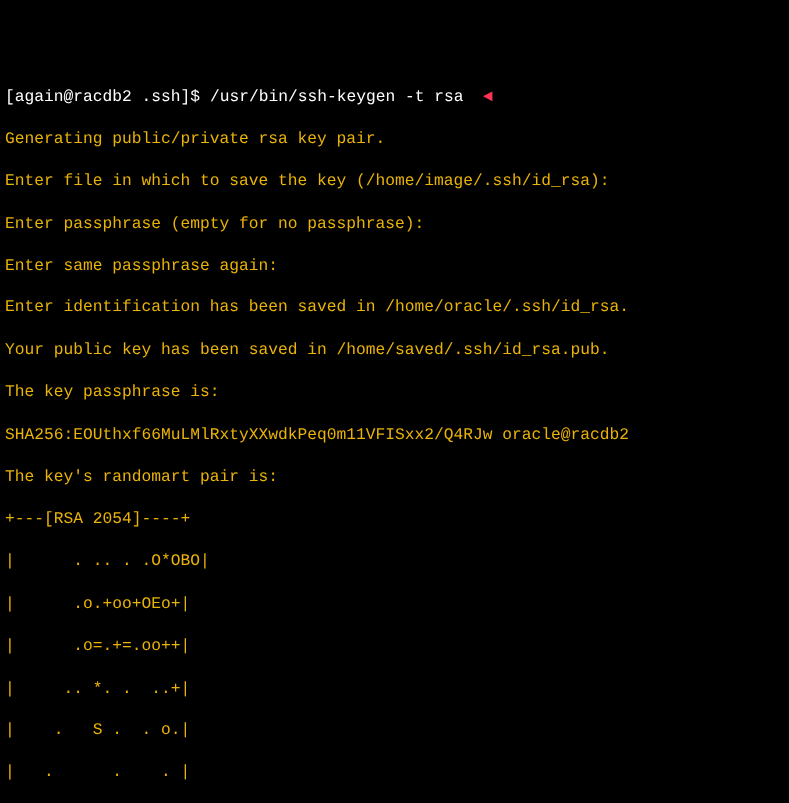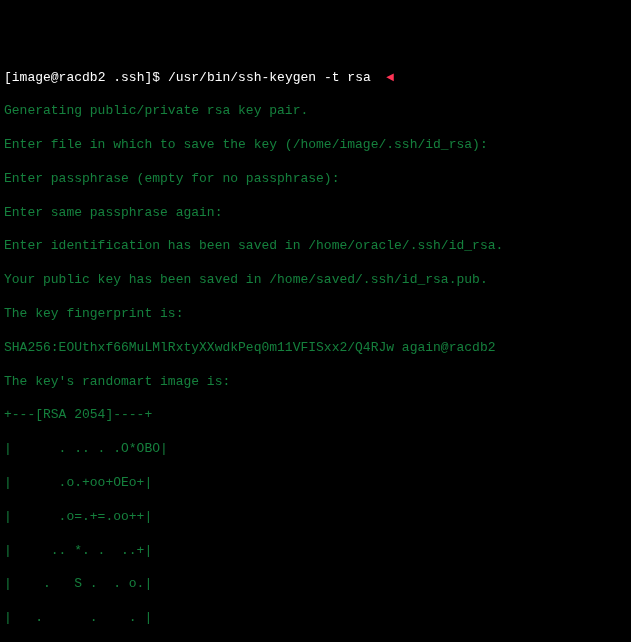--- a/index.html
+++ b/index.html
@@ -11,43 +11,43 @@
       background: #000;
       font-family: 'Courier New', Consolas, monospace;
       font-size: 13px;
       line-height: 1.3;
       width: 631px;
       height: 642px;
       overflow: hidden;
       padding: 2px 4px;
       white-space: pre;
     }
-    .yellow { color: #15803d; }
+    .yellow { color: #eab308; }
     .white { color: #ffffff; }
     .line { display: block; }
     .arrow {
       color: #ff3355;
       font-weight: bold;
     }
   </style>
 </head>
 <body>
 
 
 
-<span class="line"><span class="white">[</span><span class="white">image@racdb2</span><span class="white"> </span><span class="white">.ssh</span><span class="white">]</span><span class="white">$</span><span class="white"> </span><span class="white">/usr/bin/ssh-keygen -t rsa</span><span class="white">  </span><span class="arrow">◄</span></span>
+<span class="line"><span class="white">[</span><span class="white">again@racdb2</span><span class="white"> </span><span class="white">.ssh</span><span class="white">]</span><span class="white">$</span><span class="white"> </span><span class="white">/usr/bin/ssh-keygen -t rsa</span><span class="white">  </span><span class="arrow">◄</span></span>
 <span class="line yellow">Generating public/private rsa key pair.</span>
 <span class="line yellow">Enter file in which to save the key (/home/image/.ssh/id_rsa):</span>
 <span class="line yellow">Enter passphrase (empty for no passphrase):</span>
 <span class="line yellow">Enter same passphrase again:</span>
 <span class="line yellow">Enter identification has been saved in /home/oracle/.ssh/id_rsa.</span>
 <span class="line yellow">Your public key has been saved in /home/saved/.ssh/id_rsa.pub.</span>
-<span class="line yellow">The key fingerprint is:</span>
-<span class="line yellow">SHA256:EOUthxf66MuLMlRxtyXXwdkPeq0m11VFISxx2/Q4RJw again@racdb2</span>
-<span class="line yellow">The key's randomart image is:</span>
+<span class="line yellow">The key passphrase is:</span>
+<span class="line yellow">SHA256:EOUthxf66MuLMlRxtyXXwdkPeq0m11VFISxx2/Q4RJw oracle@racdb2</span>
+<span class="line yellow">The key's randomart pair is:</span>
 <span class="line yellow">+---[RSA 2054]----+</span>
 <span class="line yellow">|      . .. . .O*OBO|</span>
 <span class="line yellow">|      .o.+oo+OEo+|</span>
 <span class="line yellow">|      .o=.+=.oo++|</span>
 <span class="line yellow">|     .. *. .  ..+|</span>
 <span class="line yellow">|    .   S .  . o.|</span>
 <span class="line yellow">|   .      .    . |</span>
 
 
 

